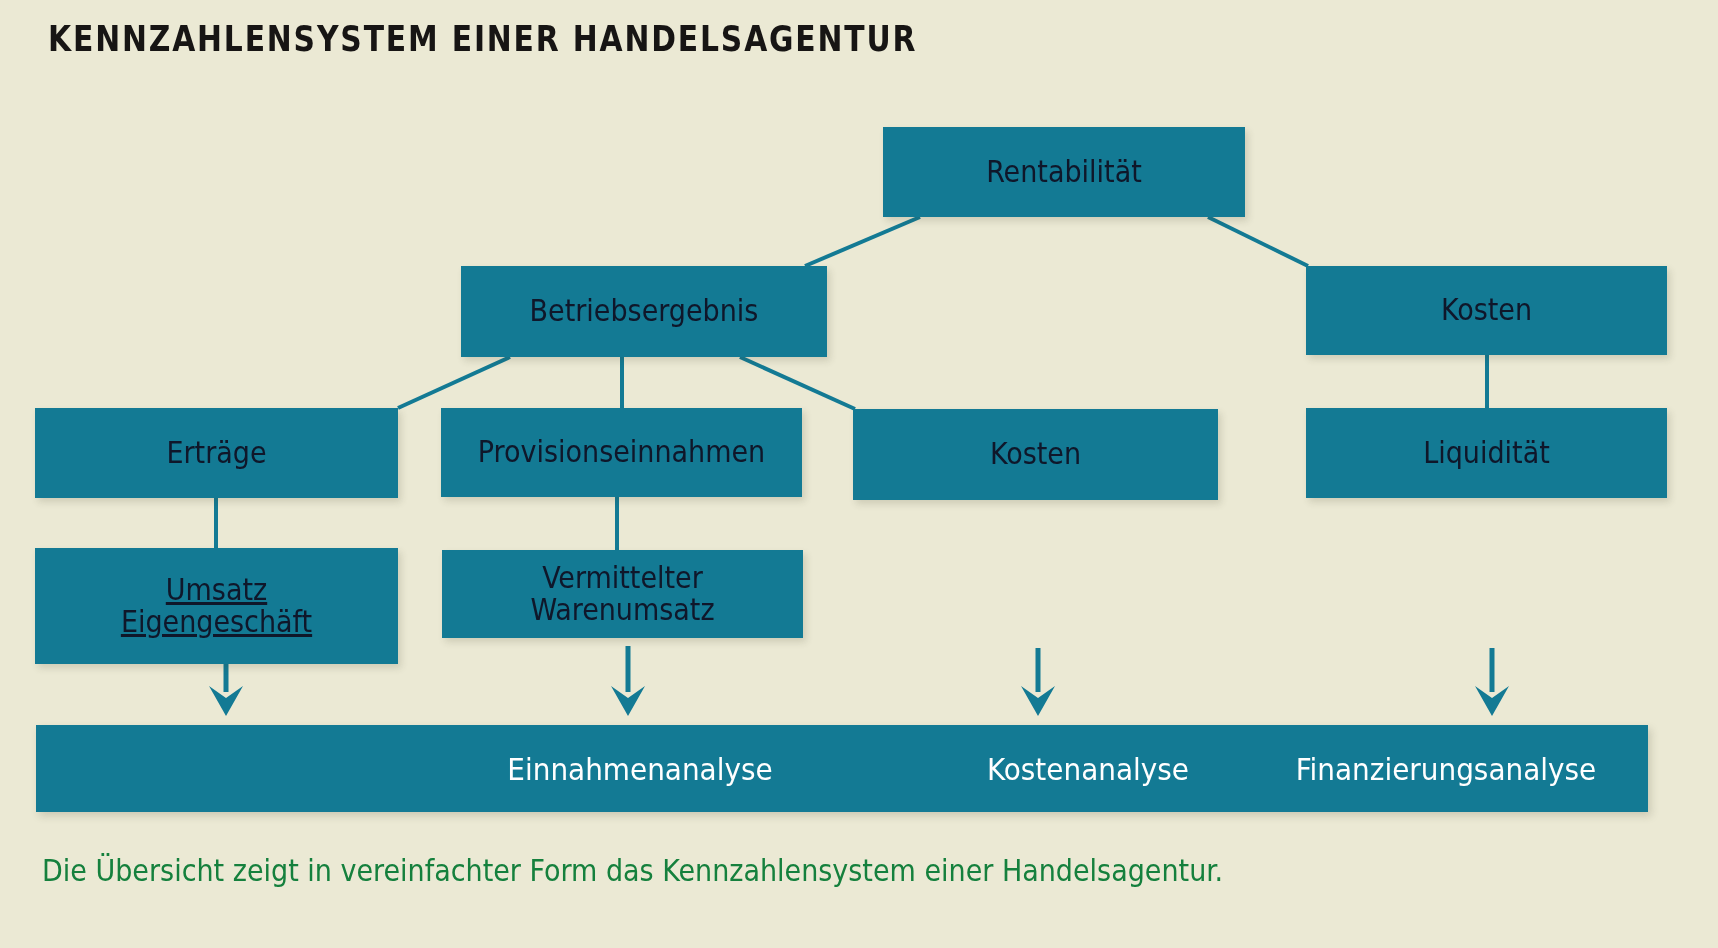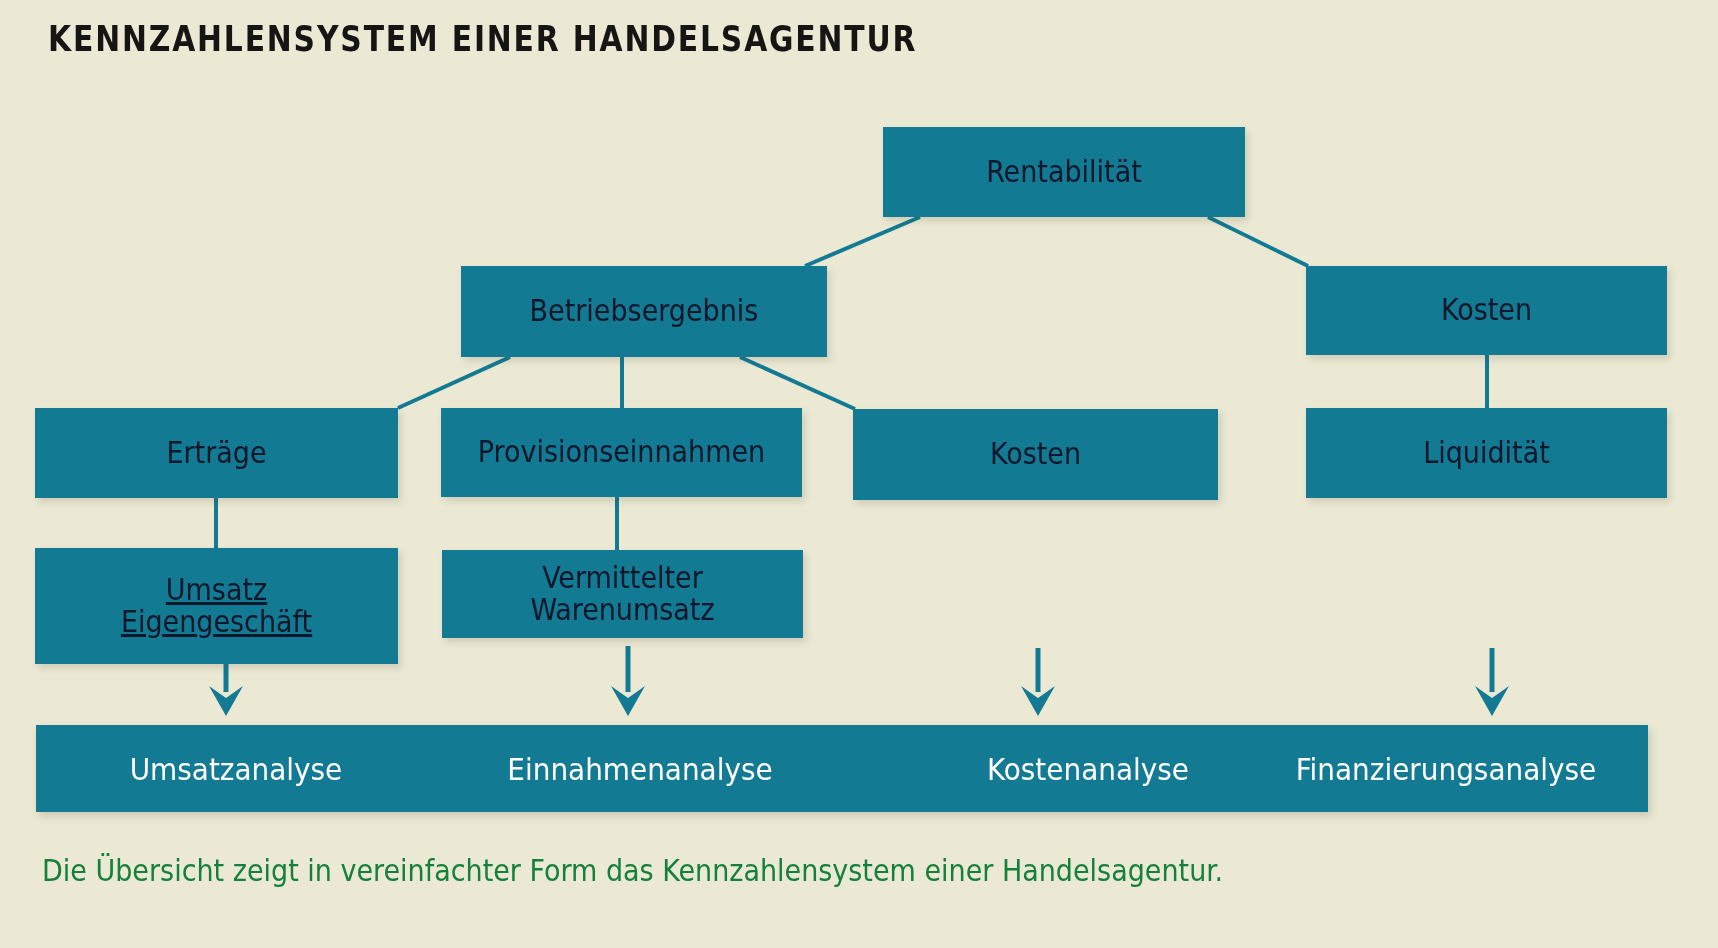--- a/index.html
+++ b/index.html
@@ -163,21 +163,20 @@
 
     <div class="node" style="left:853px; top:409px; width:365px; height:91px;">Kosten</div>
 
     <div class="node two-line" style="left:35px; top:548px; width:363px; height:116px;text-decoration:underline;">Umsatz
 Eigengeschäft</div>
 
     <div class="node two-line" style="left:436px; top:550px; width:361px; height:88px;margin-left:6px;">Vermittelter
 Warenumsatz</div>
 
     <div class="analysisbar" style="left:36px; top:725px; width:1612px; height:87px;">
-      <div class="analysis-label" style="left:0px; width:400px;">Umsatzanalyse</div>
       <div class="analysis-label" style="left:400px; width:408px;">Einnahmenanalyse</div>
       <div class="analysis-label" style="left:852px; width:400px;">Kostenanalyse</div>
       <div class="analysis-label" style="left:1208px; width:404px;">Finanzierungsanalyse</div>
     </div>
 
   </div>
 
   <div class="caption">Die Übersicht zeigt in vereinfachter Form das Kennzahlensystem einer Handelsagentur.</div>
 
 </div>

